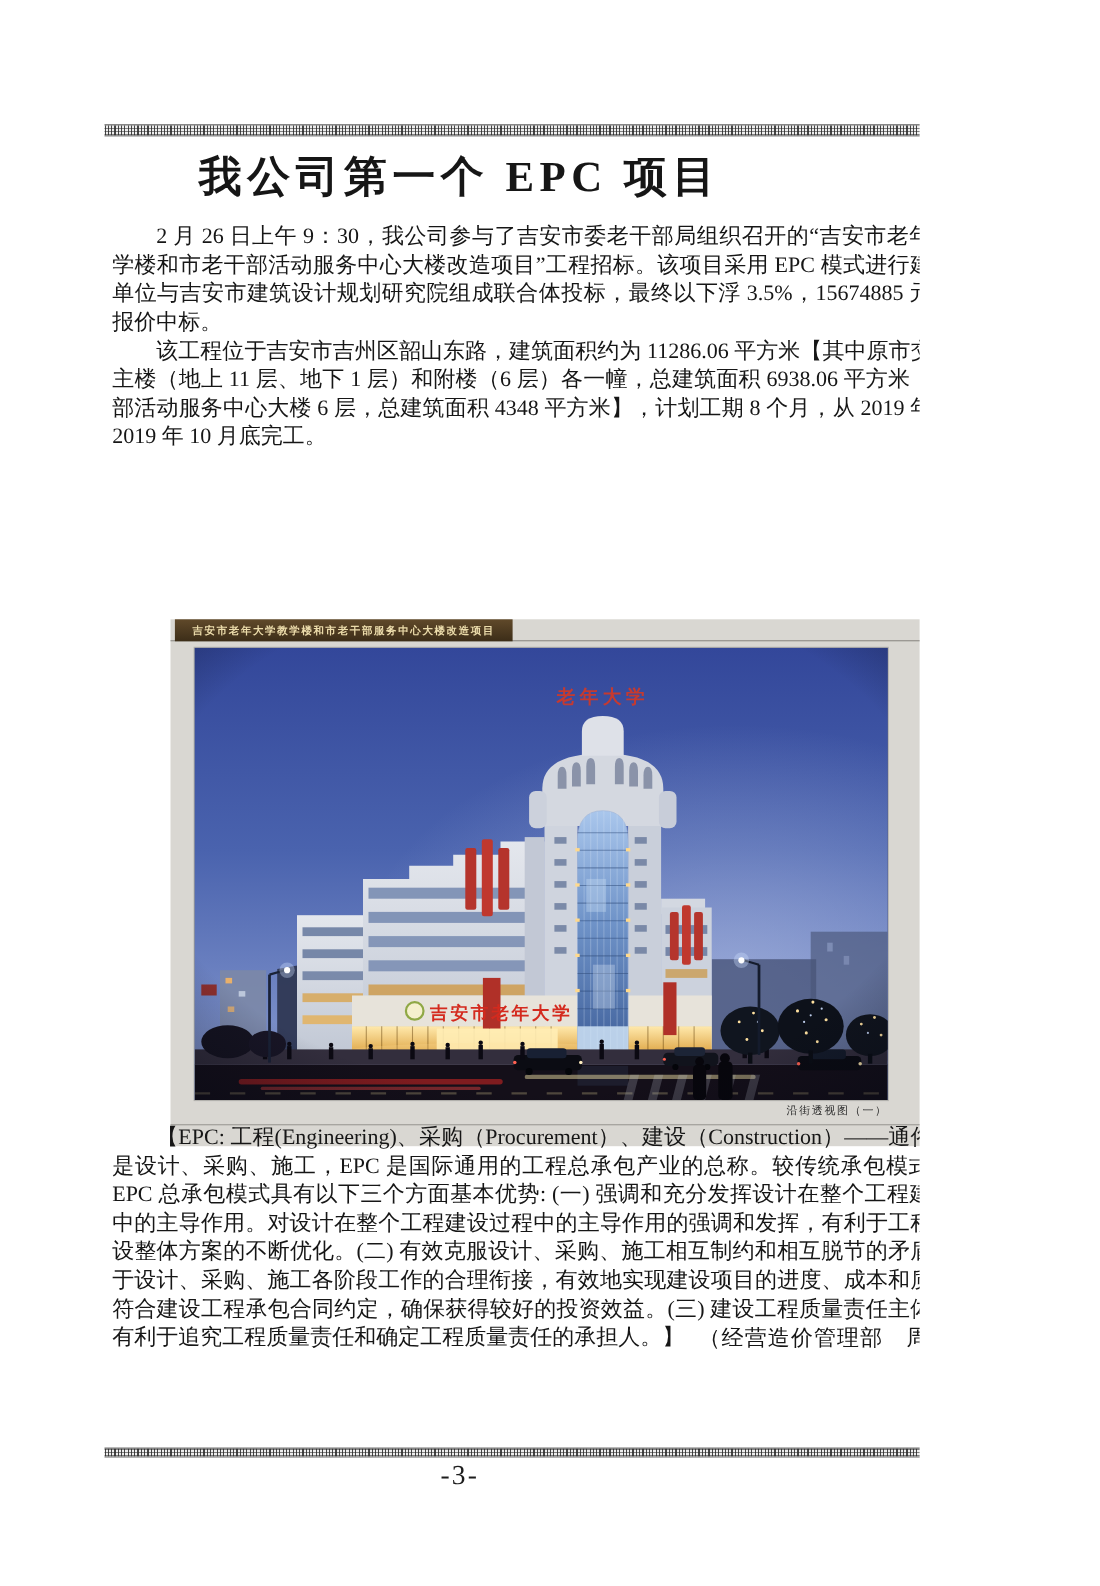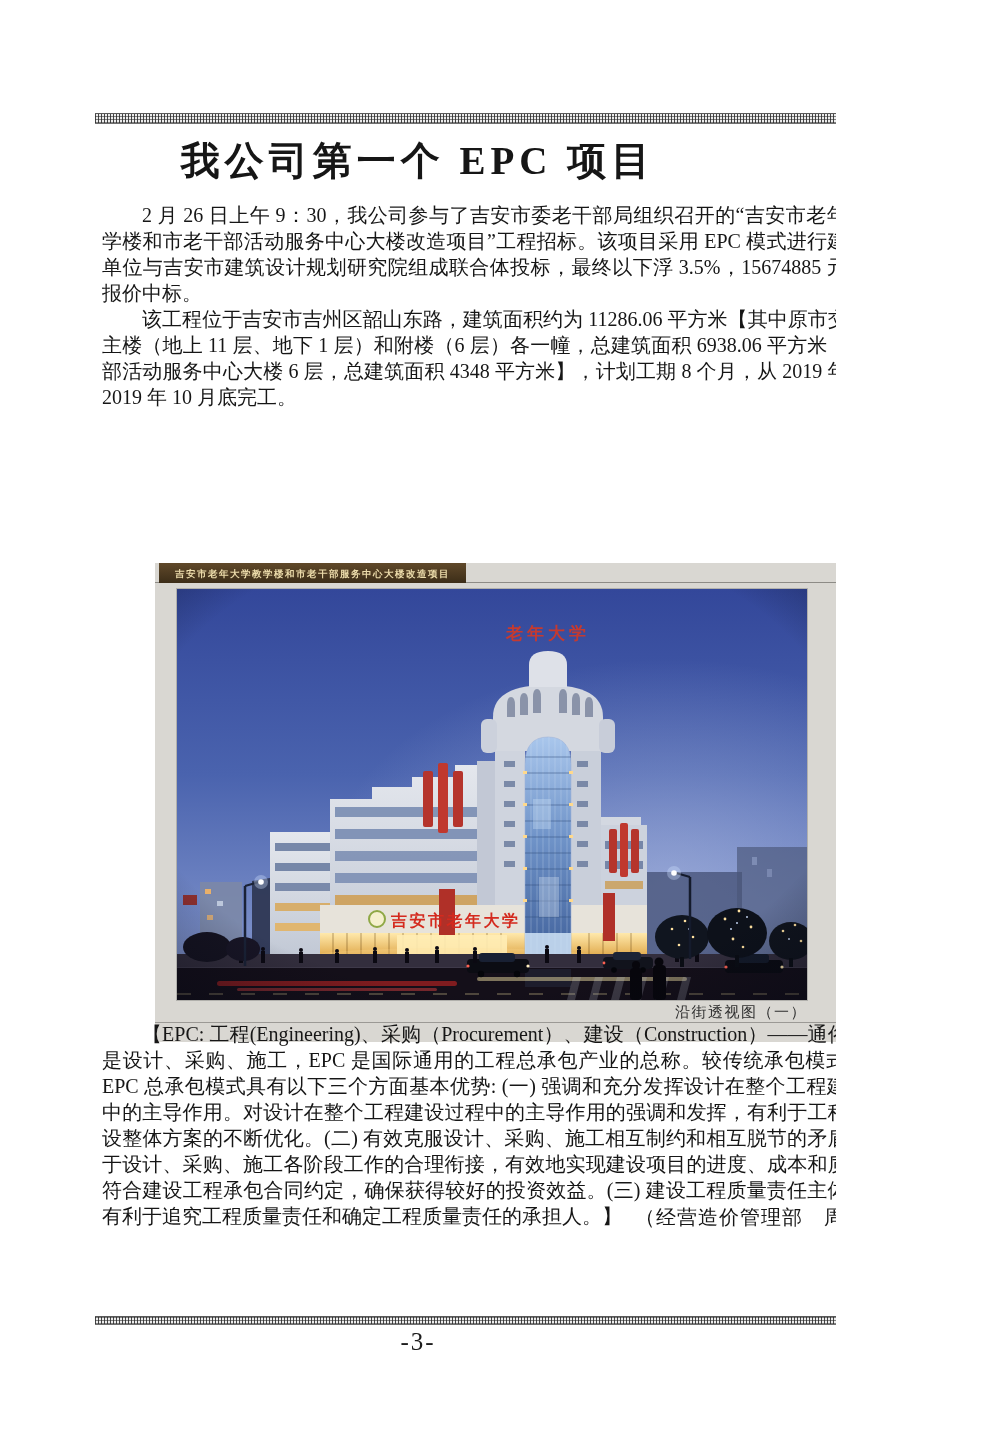--- a/index.html
+++ b/index.html
@@ -56,21 +56,21 @@
     white-space:nowrap;font-weight:bold;
   }
   .fig-photo{
     position:absolute;left:22px;top:26px;width:630px;height:411px;
     box-shadow:0 0 0 1px rgba(60,60,60,.25);
     background:#33427e;
   }
   .fig-photo svg{display:block;}
   .fig-caption{
     position:absolute;right:32px;top:440px;
-    font-size:15px;letter-spacing:1.5px;color:#2d2d2d;
+    font-size:10px;letter-spacing:1.5px;color:#2d2d2d;
   }
   .fig-rule{
     position:absolute;left:0;right:0;top:459px;
     border-top:1px solid #9b9995;
   }
 
   .page-number{
     position:absolute;top:1328px;left:0;width:100%;
     margin:0;text-align:center;
     font-size:25px;letter-spacing:2px;color:#1d1d1d;

